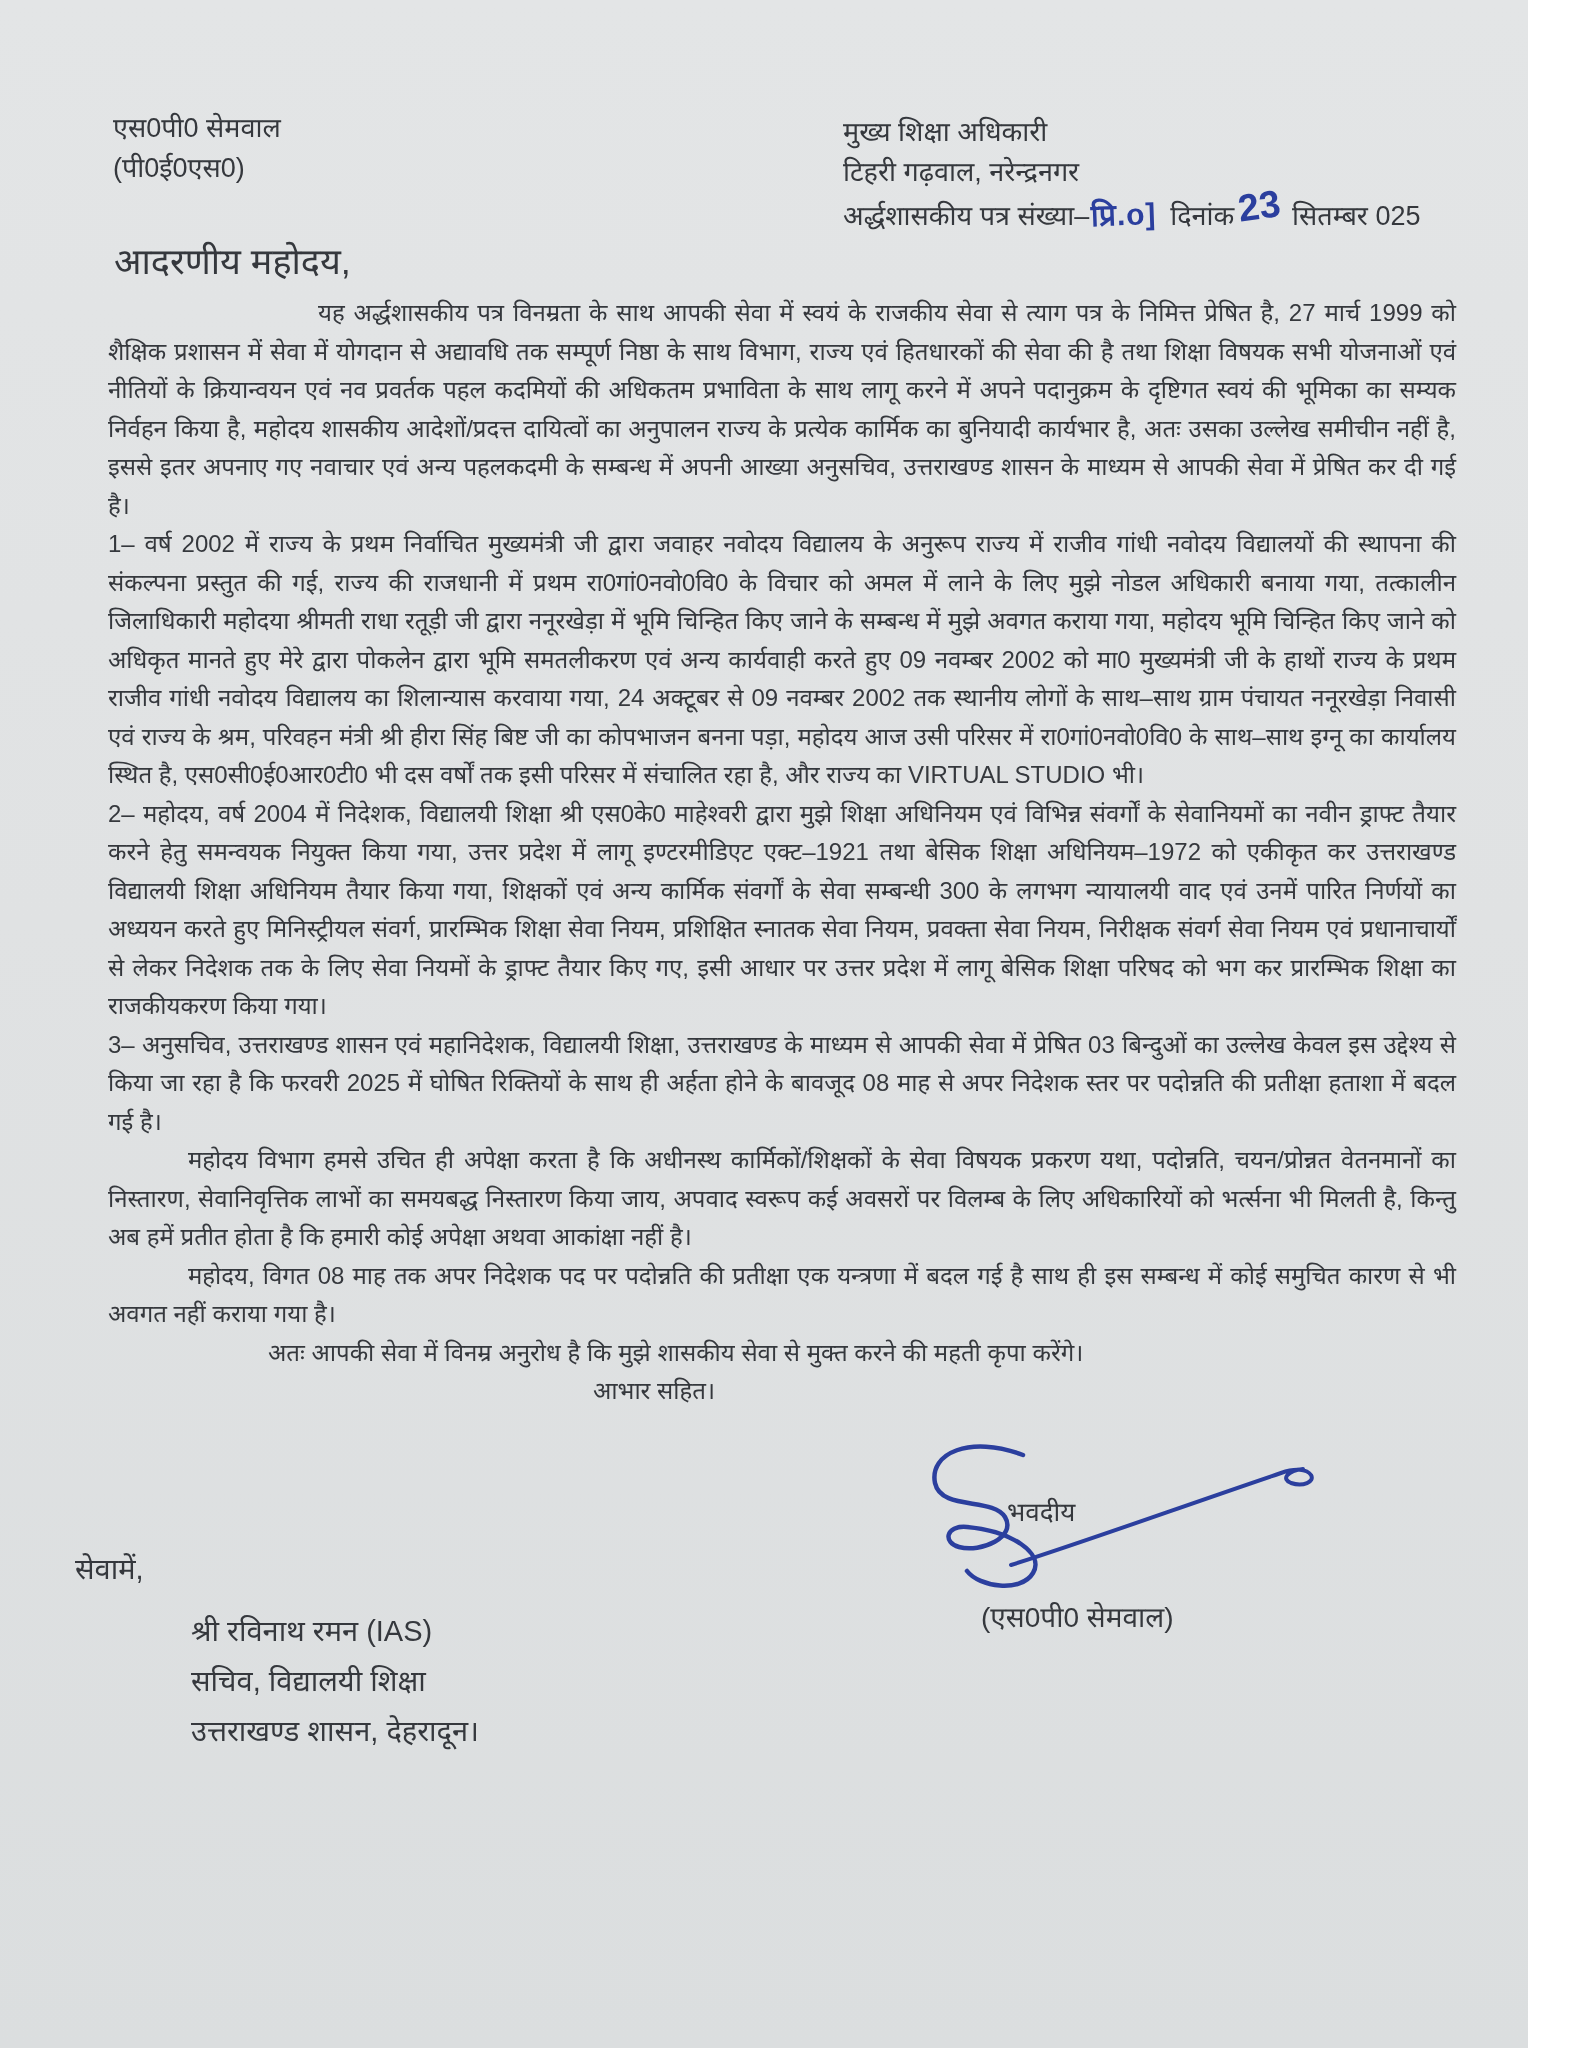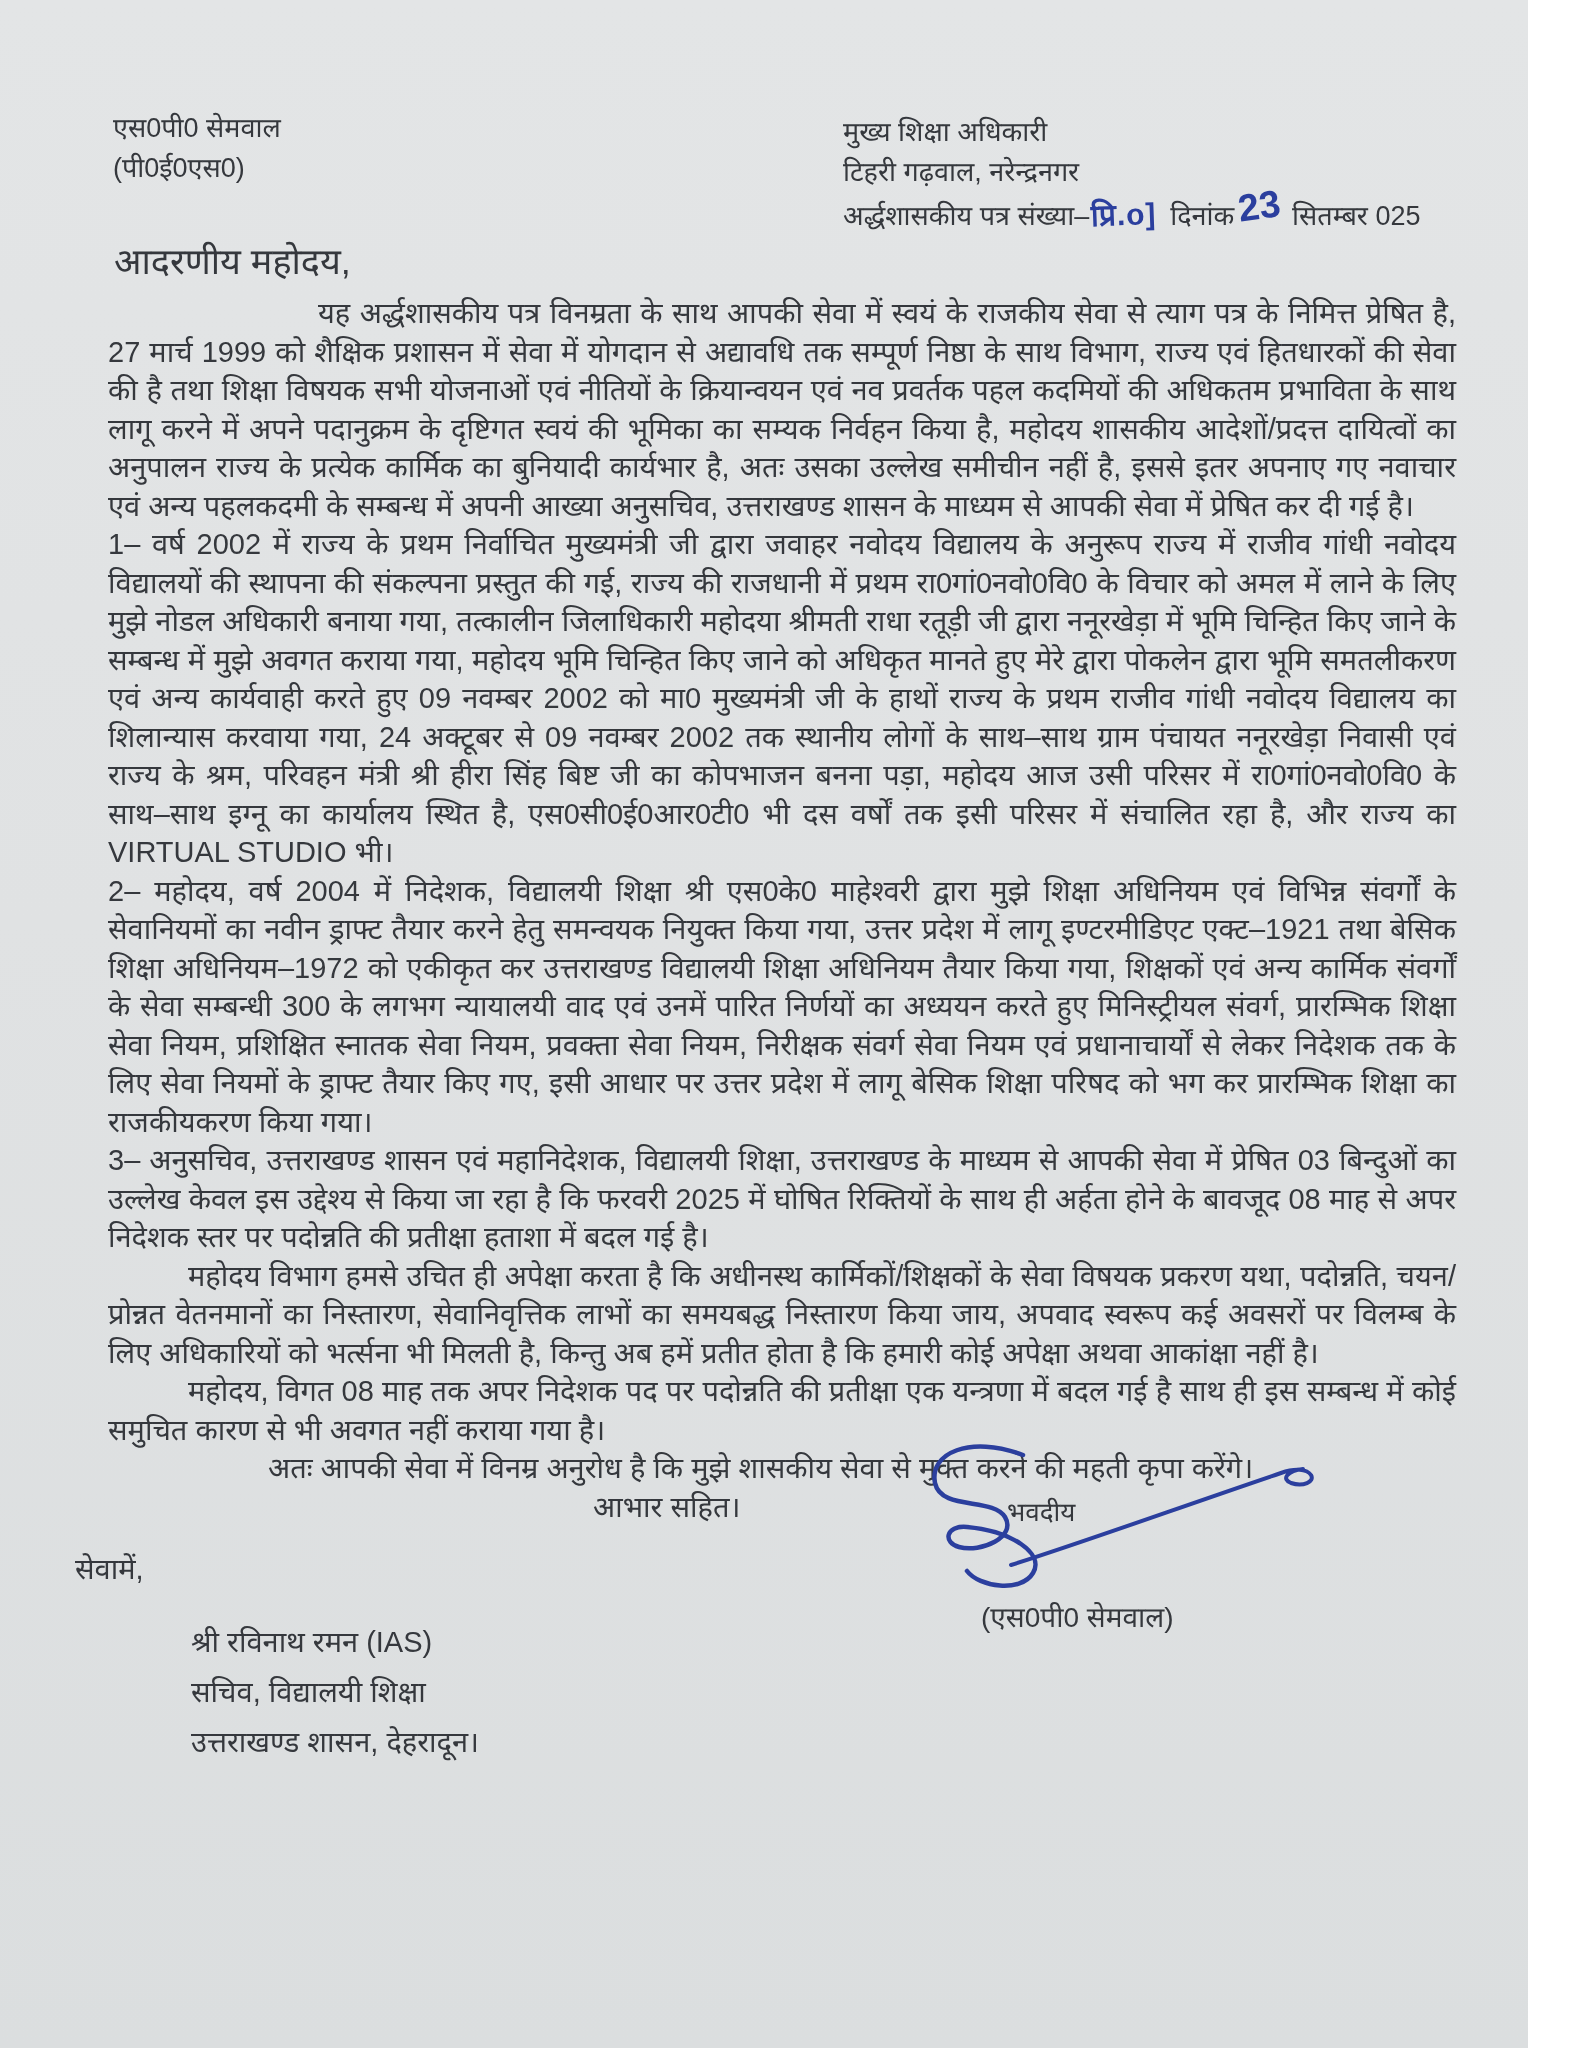--- a/index.html
+++ b/index.html
@@ -57,21 +57,21 @@
     left: 114px;
     top: 236px;
     font-size: 36px;
     font-weight: 500;
   }
   .body-text {
     position: absolute;
     left: 108px;
     top: 294px;
     width: 1348px;
-    font-size: 29px;
+    font-size: 24px;
     line-height: 38.5px;
     text-align: justify;
   }
   .body-text p { margin: 0; }
   .p-intro   { text-indent: 210px; }
   .p-point   { text-indent: 0; }
   .p-ind     { text-indent: 80px; }
   .p-request { text-indent: 160px; }
   .p-thanks  { text-indent: 485px; }
   .closing-block {
@@ -103,21 +103,21 @@
     margin-left: 38px;
   }
   .addressee-block {
     position: absolute;
     left: 75px;
     top: 1548px;
     font-size: 29px;
     line-height: 42px;
     font-weight: 500;
   }
-  .addressee-label { margin-bottom: 27px; }
+  .addressee-label { margin-bottom: 16px; }
   .addressee-lines {
     margin-left: 116px;
     margin-top: 14px;
     line-height: 50px;
   }
 </style>
 </head>
 <body>
 
 <div class="page">

